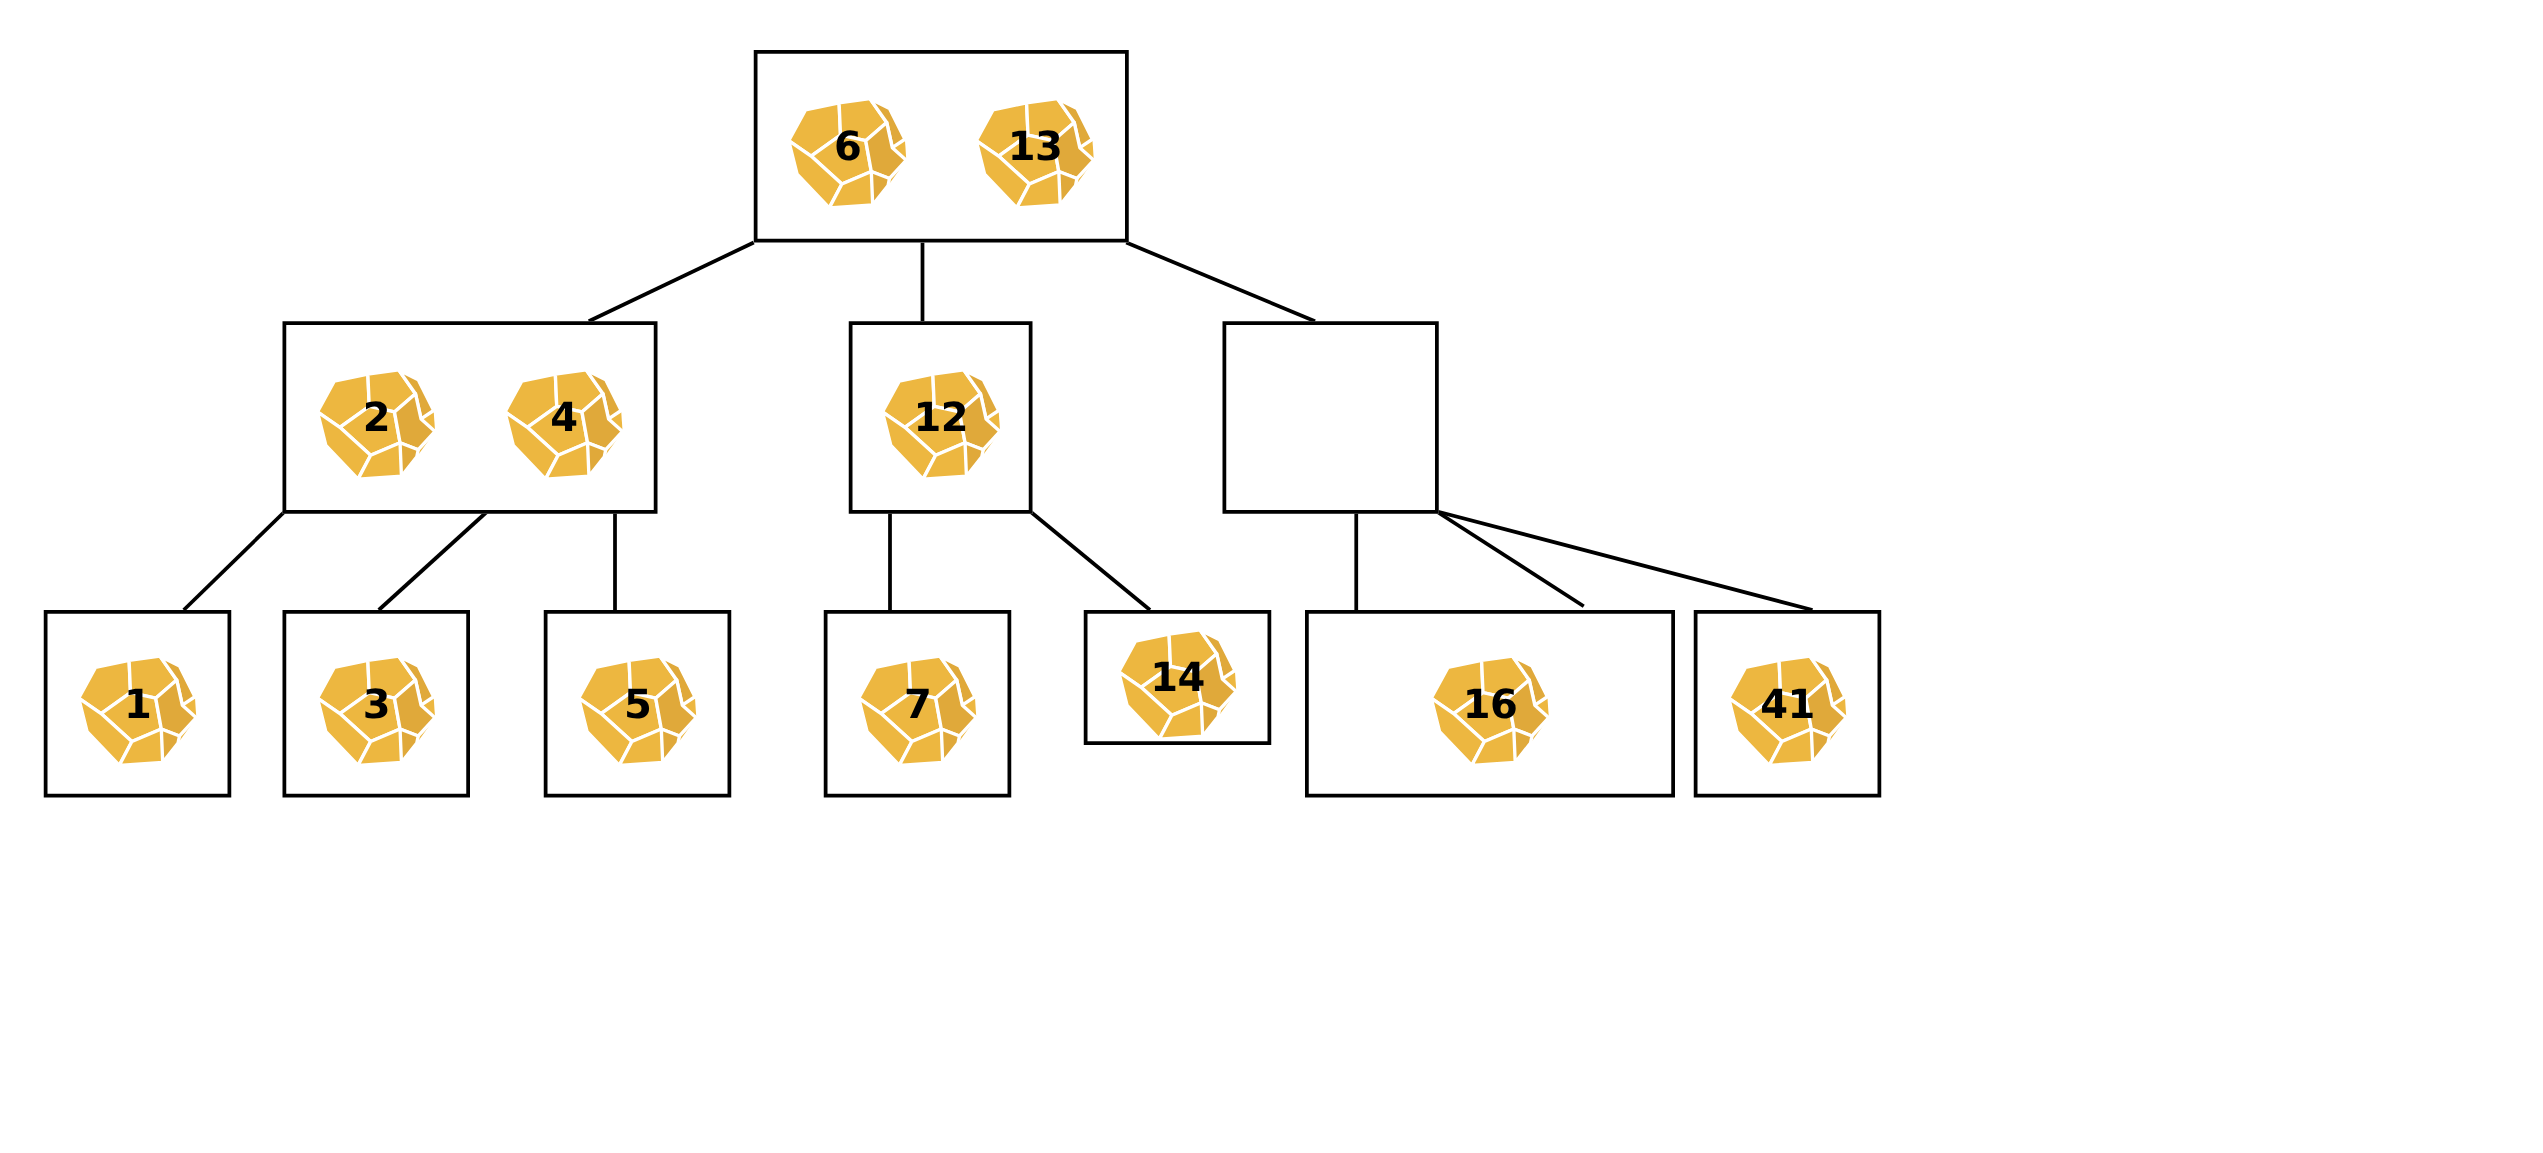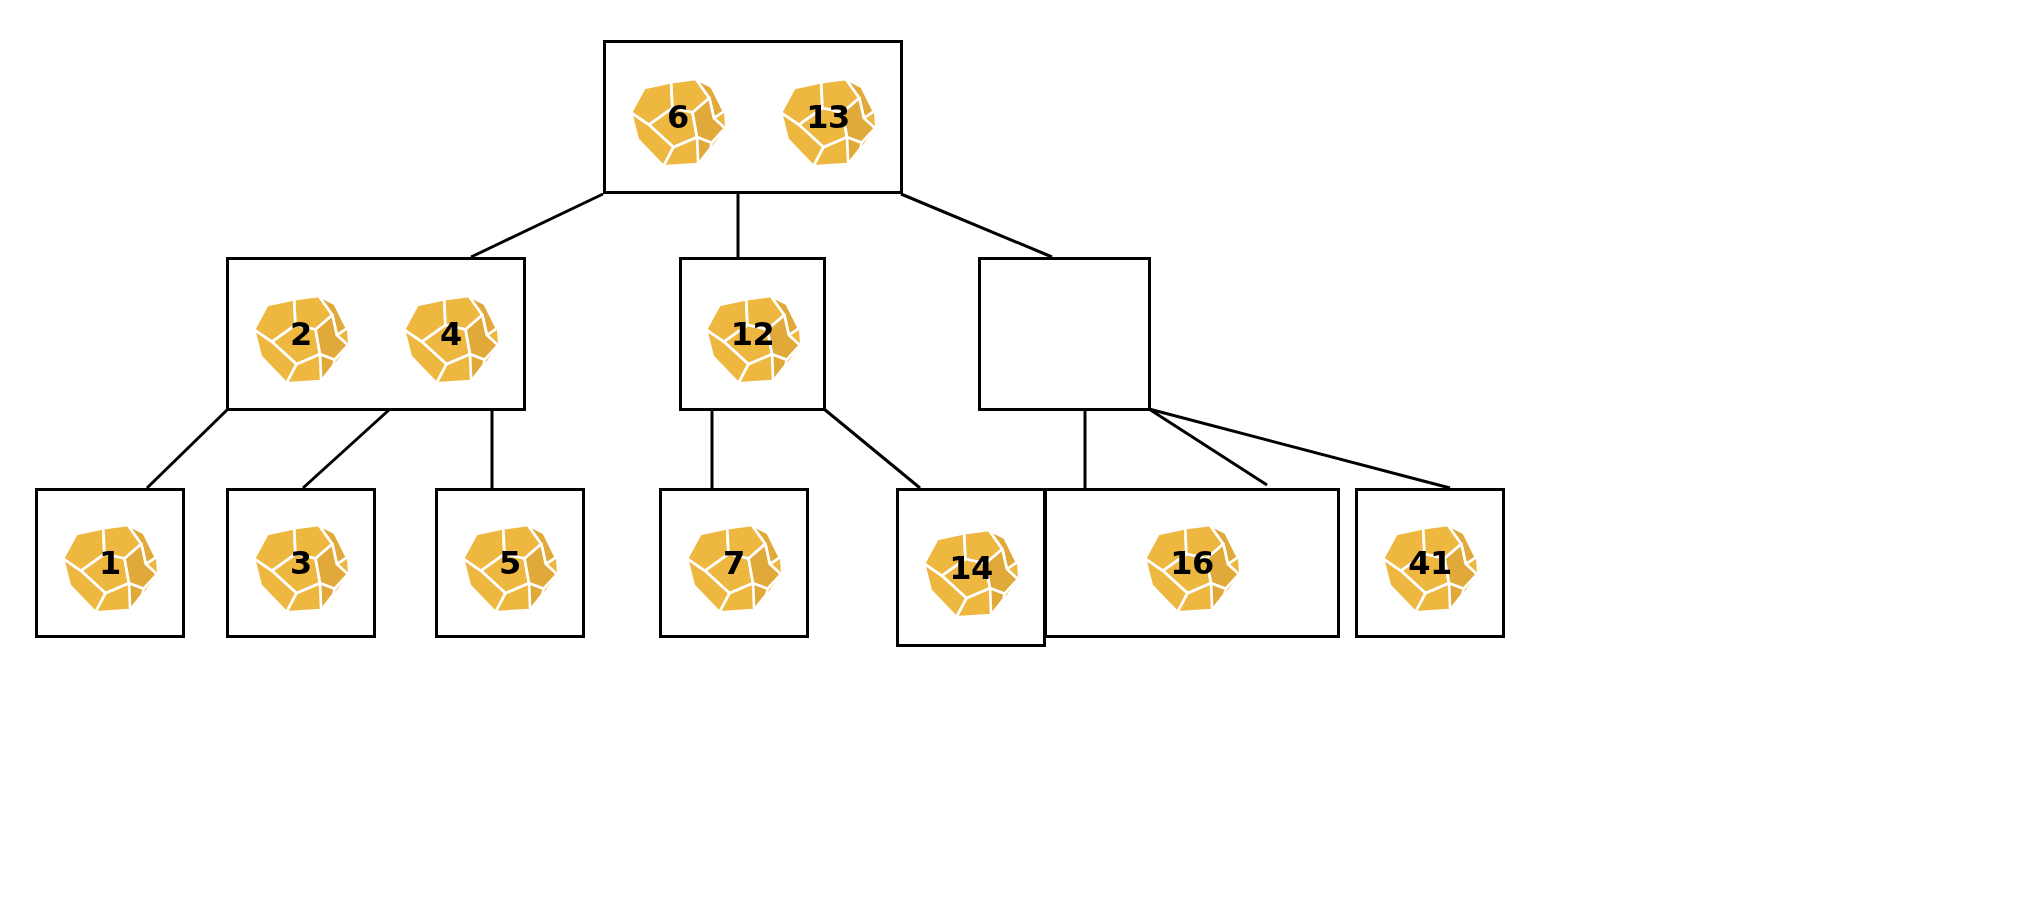--- a/index.html
+++ b/index.html
@@ -238,21 +238,21 @@
               <path d="M 8,46 L 24,57 L 46,77 L 37,94 L 14,70 Z" fill="#EDB740" stroke="#FFFFFF" stroke-width="2.4" stroke-linejoin="round"></path>
               <path d="M 46,77 L 67,68 L 79,78 L 68,92 L 37,94 Z" fill="#EDB740" stroke="#FFFFFF" stroke-width="2.4" stroke-linejoin="round"></path>
               <path d="M 66,16 L 80,23 L 91,45 L 82,51 L 78,33 Z" fill="#E0A93A" stroke="#FFFFFF" stroke-width="2.4" stroke-linejoin="round"></path>
               <path d="M 78,33 L 82,51 L 92,60 L 80,73 L 67,68 L 63,46 Z" fill="#E0A93A" stroke="#FFFFFF" stroke-width="2.4" stroke-linejoin="round"></path>
               <path d="M 67,68 L 80,73 L 79,78 L 68,92 Z" fill="#E0A93A" stroke="#FFFFFF" stroke-width="2.4" stroke-linejoin="round"></path>
             </svg>
             <div class="die-label" style="font-size: 32px; color: rgb(0, 0, 0);">7</div>
           </div>
         </div>
       </div>
-      <div class="node" style="left: 896px; top: 488px; width: 150px; height: 159px; border-color: rgb(0, 0, 0);">
+      <div class="node" style="left: 867px; top: 488px; width: 150px; height: 108px; border-color: rgb(0, 0, 0);">
         <div class="cell" style="width: 150px;">
           <div class="die" style="width: 112px; height: 112px;">
             <svg width="112" height="112" viewBox="0 0 100 100">
               <path d="M 8,46 L 20,24 L 44,19 L 66,16 L 80,23 L 91,45 L 92,60 L 79,78 L 68,92 L 37,94 L 14,70 Z" fill="#EDB740"></path>
               <path d="M 8,46 L 20,24 L 44,19 L 45,42 L 24,57 Z" fill="#EDB740" stroke="#FFFFFF" stroke-width="2.4" stroke-linejoin="round"></path>
               <path d="M 44,19 L 66,16 L 78,33 L 63,46 L 45,42 Z" fill="#EDB740" stroke="#FFFFFF" stroke-width="2.4" stroke-linejoin="round"></path>
               <path d="M 45,42 L 63,46 L 67,68 L 46,77 L 24,57 Z" fill="#EDB740" stroke="#FFFFFF" stroke-width="2.4" stroke-linejoin="round"></path>
               <path d="M 8,46 L 24,57 L 46,77 L 37,94 L 14,70 Z" fill="#EDB740" stroke="#FFFFFF" stroke-width="2.4" stroke-linejoin="round"></path>
               <path d="M 46,77 L 67,68 L 79,78 L 68,92 L 37,94 Z" fill="#EDB740" stroke="#FFFFFF" stroke-width="2.4" stroke-linejoin="round"></path>
               <path d="M 66,16 L 80,23 L 91,45 L 82,51 L 78,33 Z" fill="#E0A93A" stroke="#FFFFFF" stroke-width="2.4" stroke-linejoin="round"></path>

